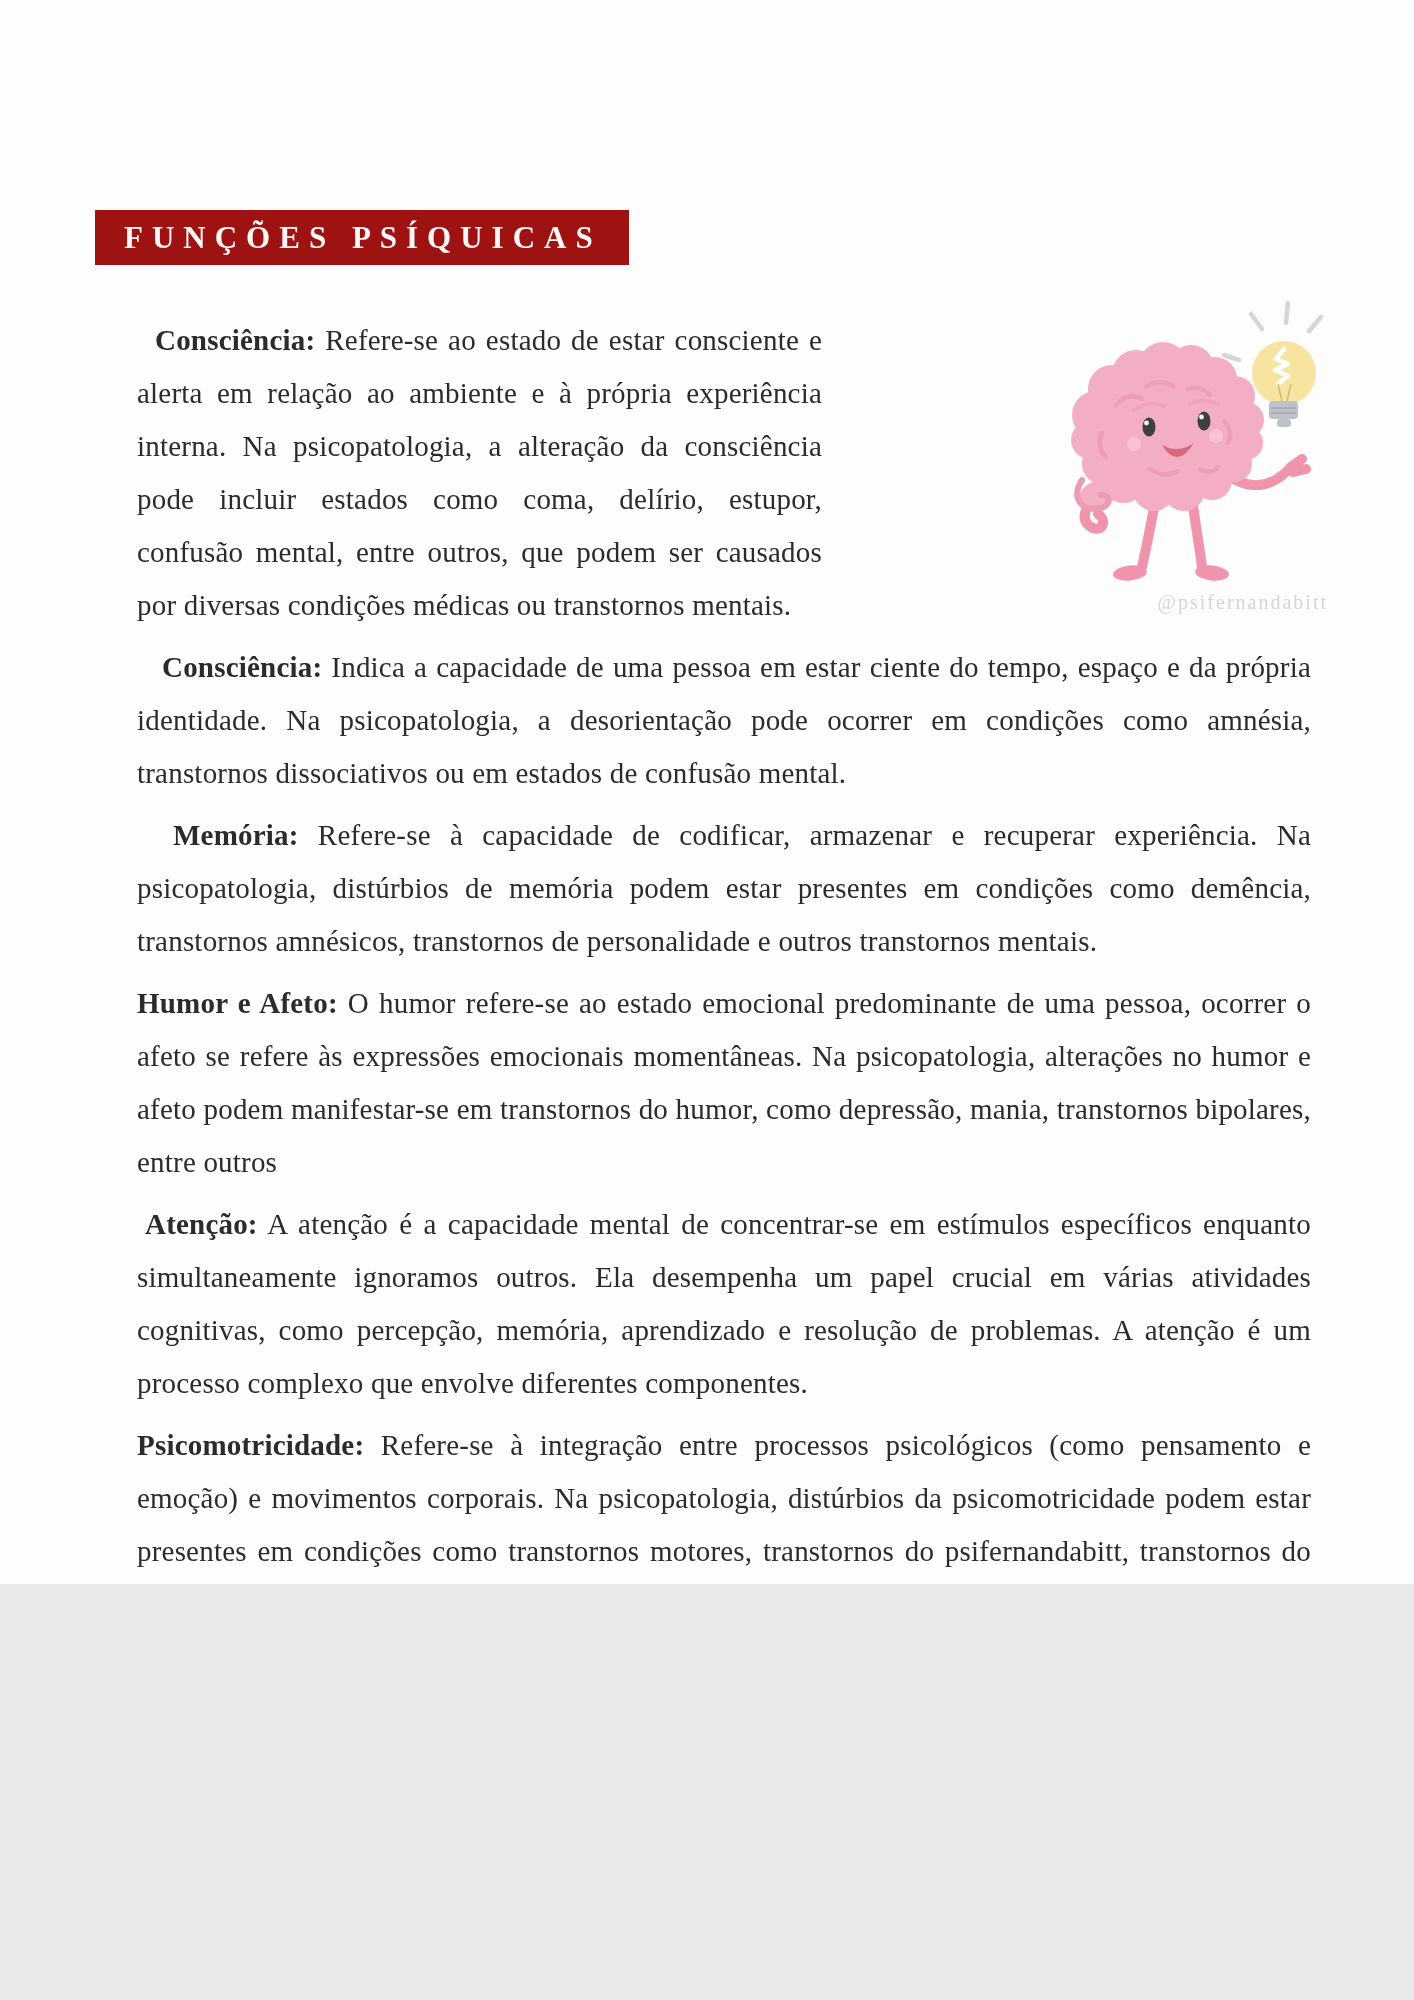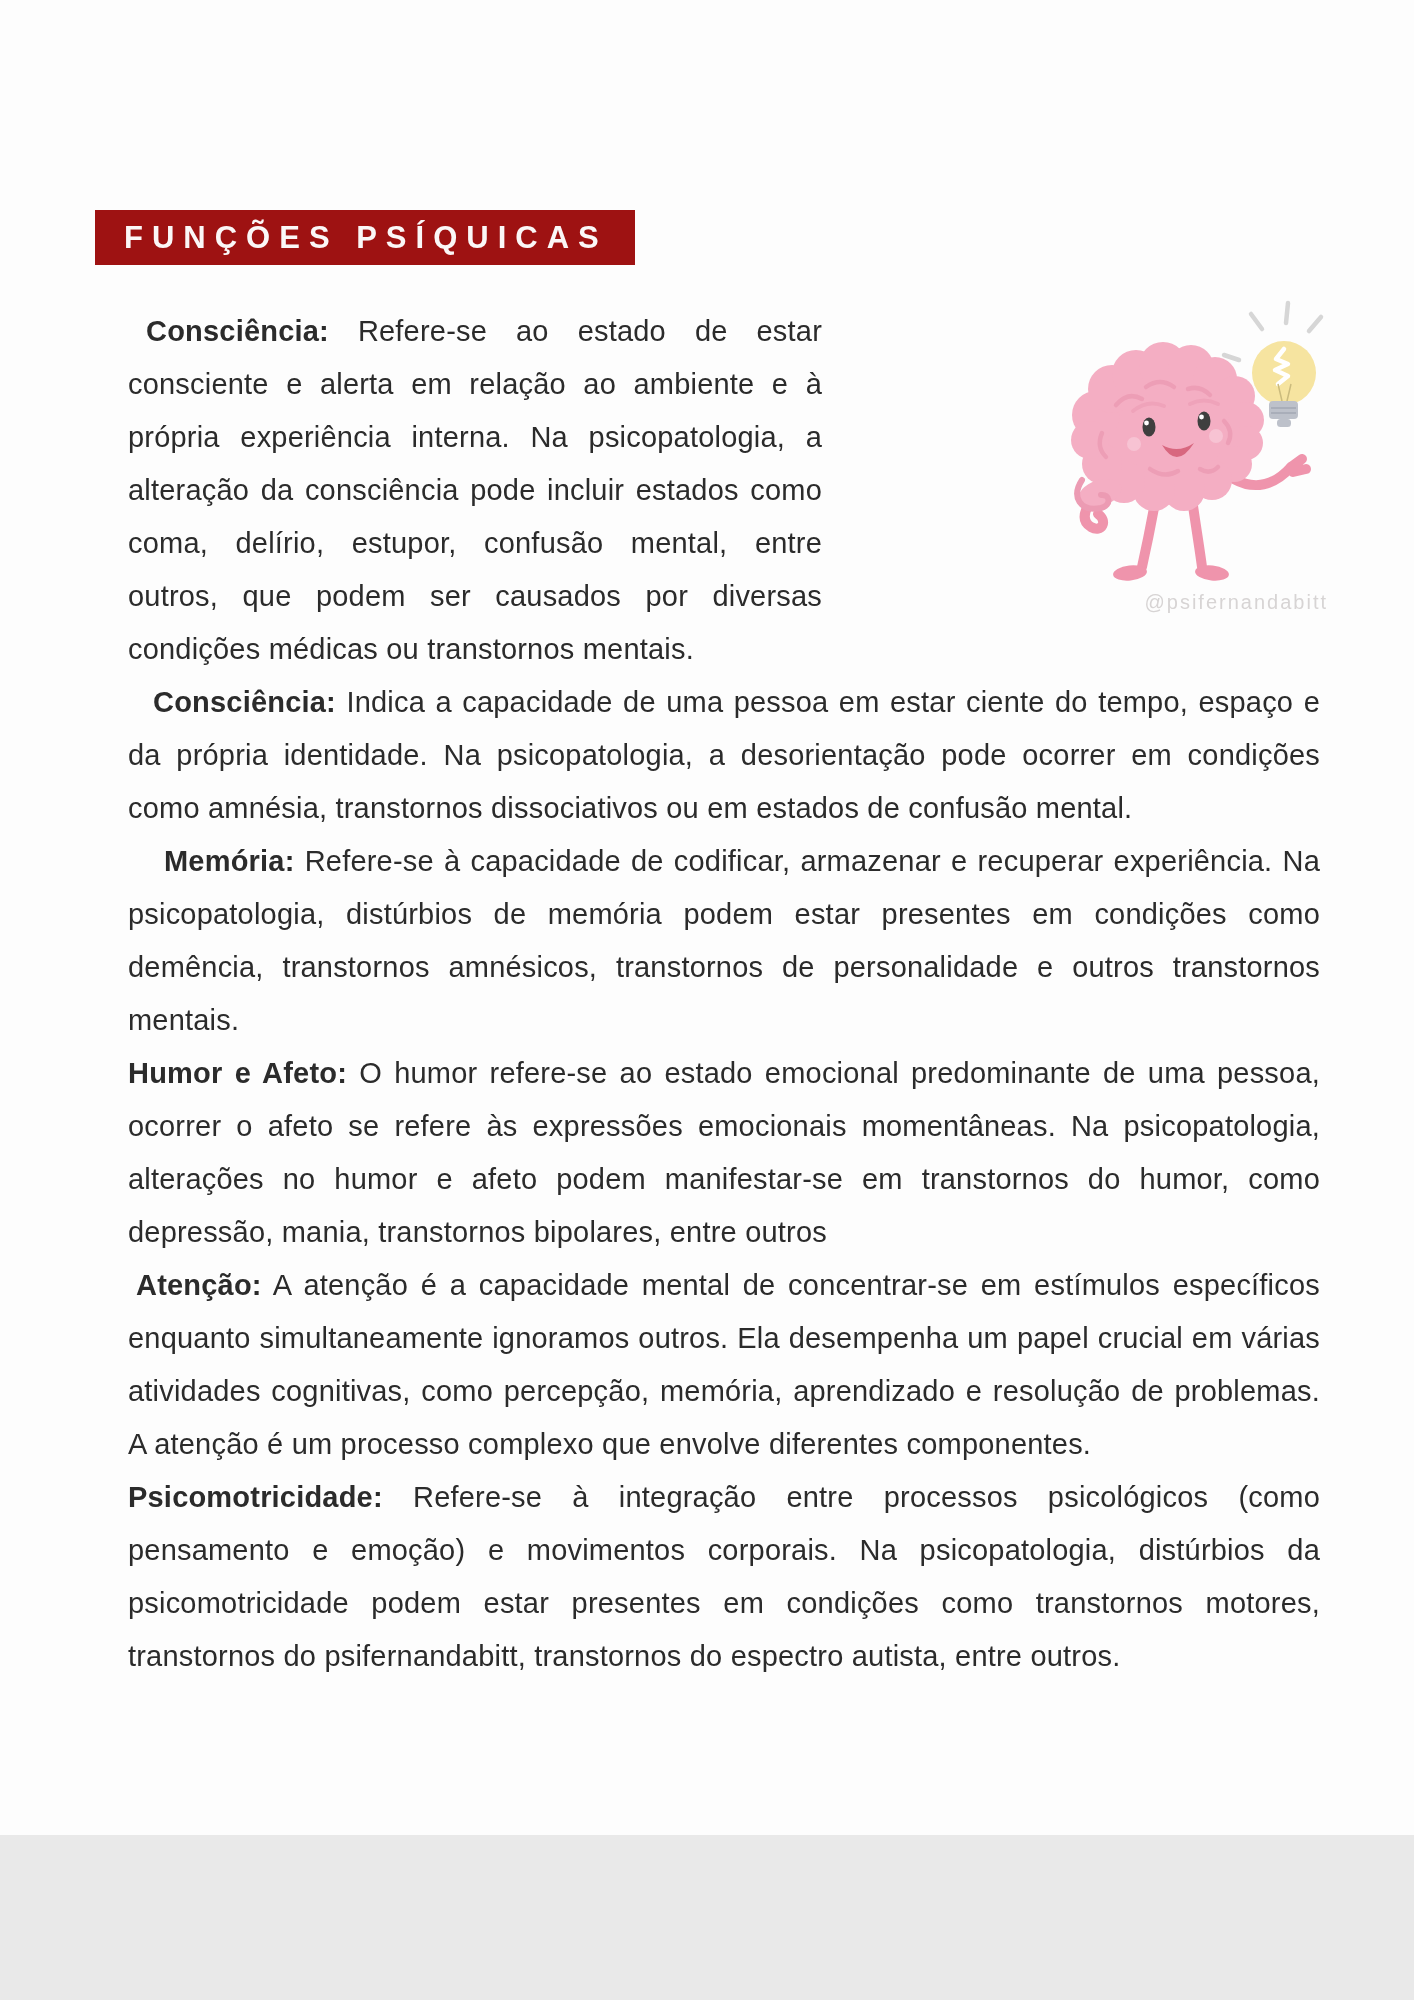--- a/index.html
+++ b/index.html
@@ -15,24 +15,24 @@
     --cheek_pink:#f7c3d3;
     --eye_dark:#3f3f3f;
     --bulb_yellow:#f6e4a0;
     --bulb_base_gray:#bdc1ca;
     --ray_gray:#d6d6d6;
   }
   *{margin:0;padding:0;box-sizing:border-box;}
   html,body{background:#e9e9e9;}
   .page{
     position:relative;
-    width:1414px;height:1835px;
+    width:1414px;height:1584px;
     margin:0 auto;
     background:var(--page_bg);
-    font-family:Liberation Sans, sans-serif;
+    font-family:Liberation Serif, serif;
     overflow:hidden;
   }
   .banner{
     position:absolute;
     left:95px;top:210px;
     height:55px;
     background:var(--banner_red);
     color:var(--title_text);
     font-size:31px;
     font-weight:bold;
@@ -44,21 +44,21 @@
   .content{
     position:absolute;
     top:305px;left:128px;
     width:1192px;
     color:var(--body_text);
     font-size:29px;
     line-height:53px;
     text-align:justify;
     letter-spacing:0.2px;
   }
-  .content p{margin:0;}
+  .content p{margin:9px;}
   .term{font-weight:bold;}
   .p-consciencia{text-indent:18px;margin-bottom:36px;}
   .p-orientacao{text-indent:25px;margin-bottom:0;}
   .p-memoria{text-indent:36px;margin-bottom:14px;}
   .p-humor{text-indent:0;margin-bottom:14px;}
   .p-atencao{text-indent:8px;margin-bottom:16px;}
   .p-psicomotricidade{text-indent:0;margin-bottom:0;}
 
   .figure{
     float:right;

